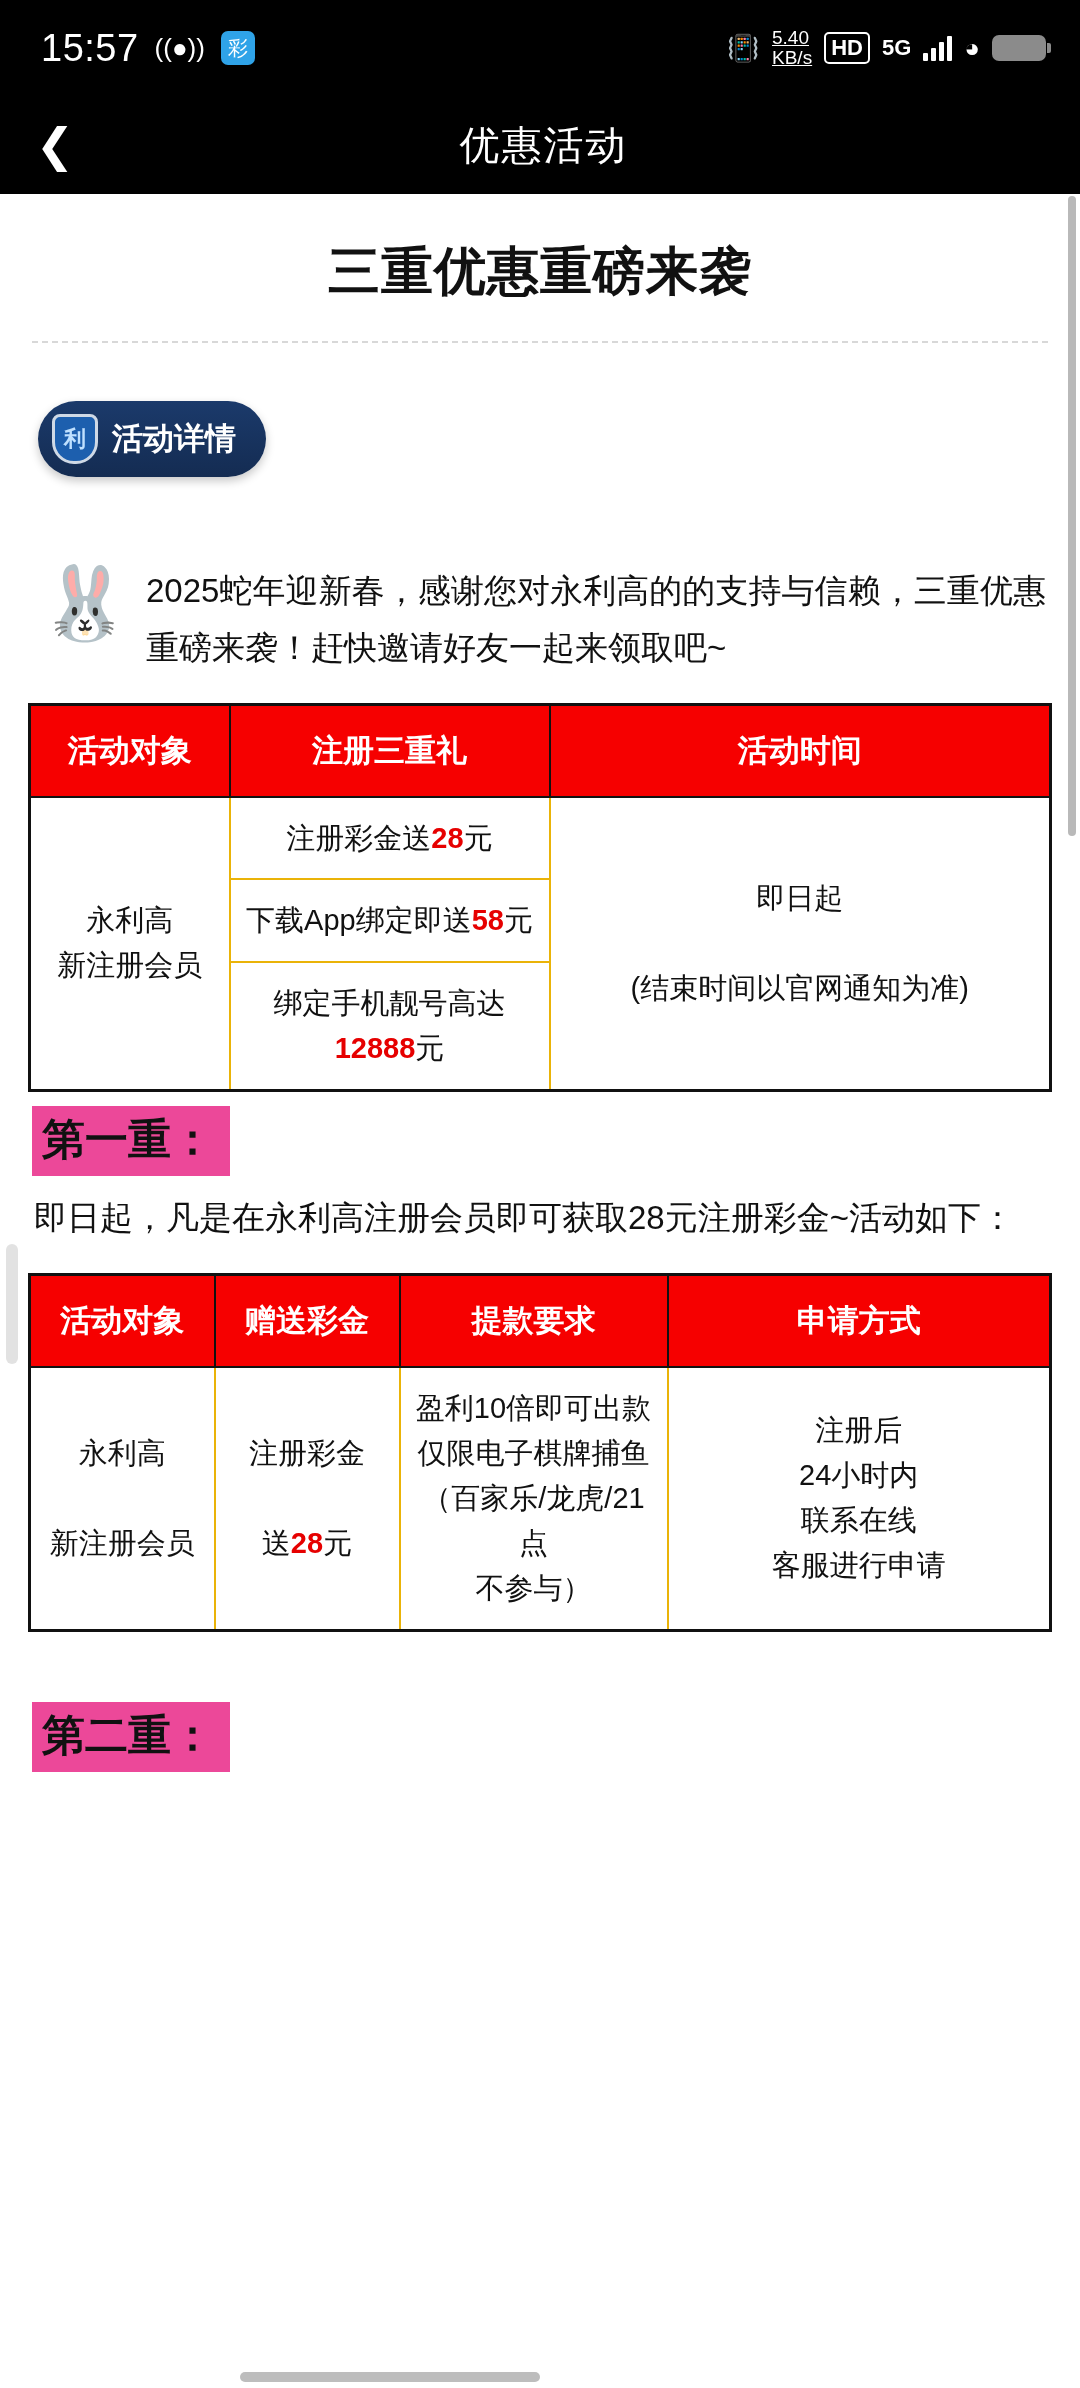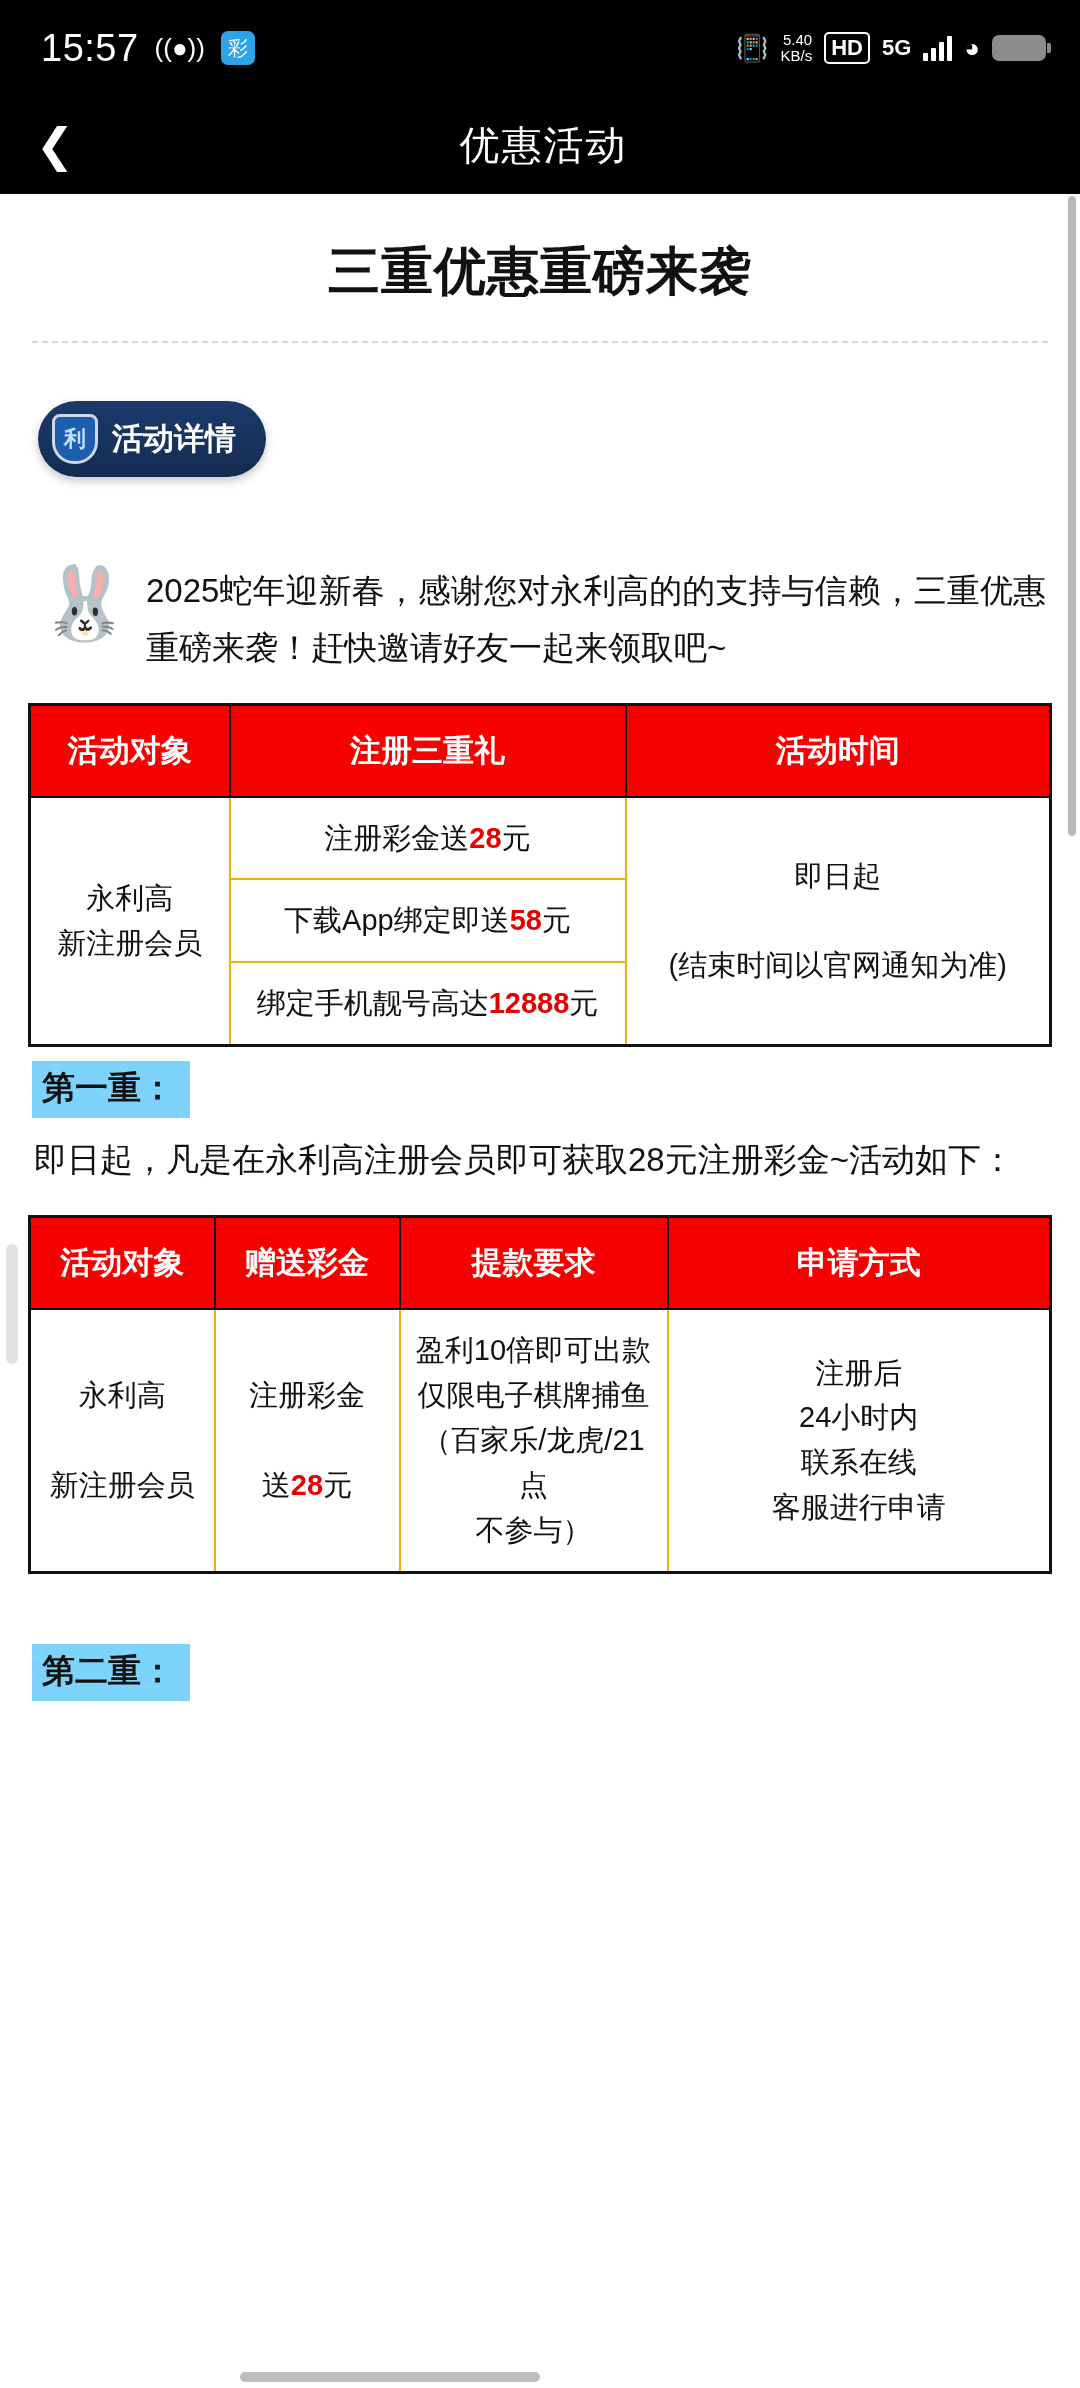--- a/index.html
+++ b/index.html
@@ -21,21 +21,21 @@
   }
   .sb-left { display: flex; align-items: center; gap: 16px; }
   .sb-time { font-size: 38px; font-weight: 500; letter-spacing: .5px; margin-left: 7px; }
   .sb-ico { font-size: 26px; line-height: 1; }
   .sb-badge {
     width: 34px; height: 34px; border-radius: 7px;
     background: #2fa3e8; color:#fff; font-size: 20px;
     display:flex; align-items:center; justify-content:center;
   }
   .sb-right { display: flex; align-items: center; gap: 12px; font-size: 22px; }
-  .sb-kb { text-align: right; line-height: 1.05; font-size: 15px; }
+  .sb-kb { text-align: left; line-height: 1.05; font-size: 19px; text-decoration: underline; }
   .sb-hd {
     border: 2px solid #fff; border-radius: 5px;
     font-size: 22px; padding: 1px 5px; font-weight: 700;
   }
   .sb-5g { font-size: 22px; font-weight: 600; }
   .bars { display: flex; align-items: flex-end; gap: 3px; height: 26px; }
   .bars i { width: 5px; background: #fff; display: block; border-radius: 1px; }
   .bars i:nth-child(1){height:8px}.bars i:nth-child(2){height:13px}
   .bars i:nth-child(3){height:19px}.bars i:nth-child(4){height:25px}
   .batt {
@@ -117,22 +117,22 @@
   }
   td {
     font-size: 29px; color: #111; text-align: center;
     padding: 18px 8px; border: 2px solid #eab308;
     line-height: 1.55;
   }
   .red { color: #e60000; font-weight: 700; }
   
   .sec-head {
     display: inline-block;
-    background: #7dd3fc;
-    font-size: 33px; font-weight: 700; color: #111;
+    background: #ec4899;
+    font-size: 43px; font-weight: 700; color: #111;
     padding: 5px 16px 7px 10px;
     margin: 14px 0 0 4px;
   }
   .para {
     margin: 14px 6px 0;
     font-size: 33px; line-height: 1.72; color: #111;
     text-align: justify;
   }
   .note { margin-top: 10px; }
   .note .pen { font-size: 32px; margin-right: 6px; }
@@ -201,21 +201,21 @@
   <div class="intro">
     <span class="tiger">🐰</span>
     <span>2025蛇年迎新春，感谢您对永利高的的支持与信赖，三重优惠重磅来袭！赶快邀请好友一起来领取吧~</span>
   </div>
 
   
   <table>
     <tbody>
         <tr>
       <th style="width:200px">活动对象</th>
-      <th style="width:396px">注册三重礼</th>
+      <th style="width:320px">注册三重礼</th>
       <th>活动时间</th>
     </tr>
     <tr>
       <td rowspan="3">
         永利高<br>新注册会员
       </td>
       <td>
         <span>注册彩金送</span><span class="red">28</span><span>元</span>
       </td>
       <td rowspan="3">

